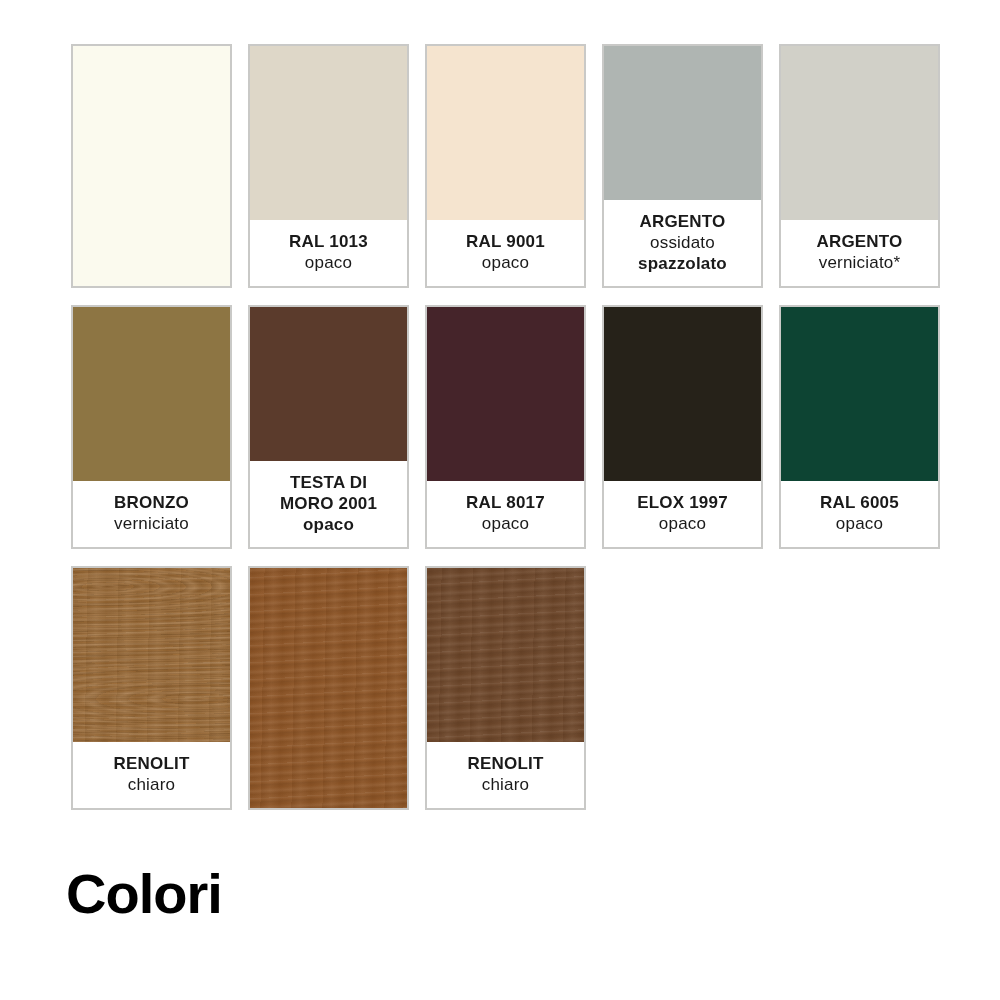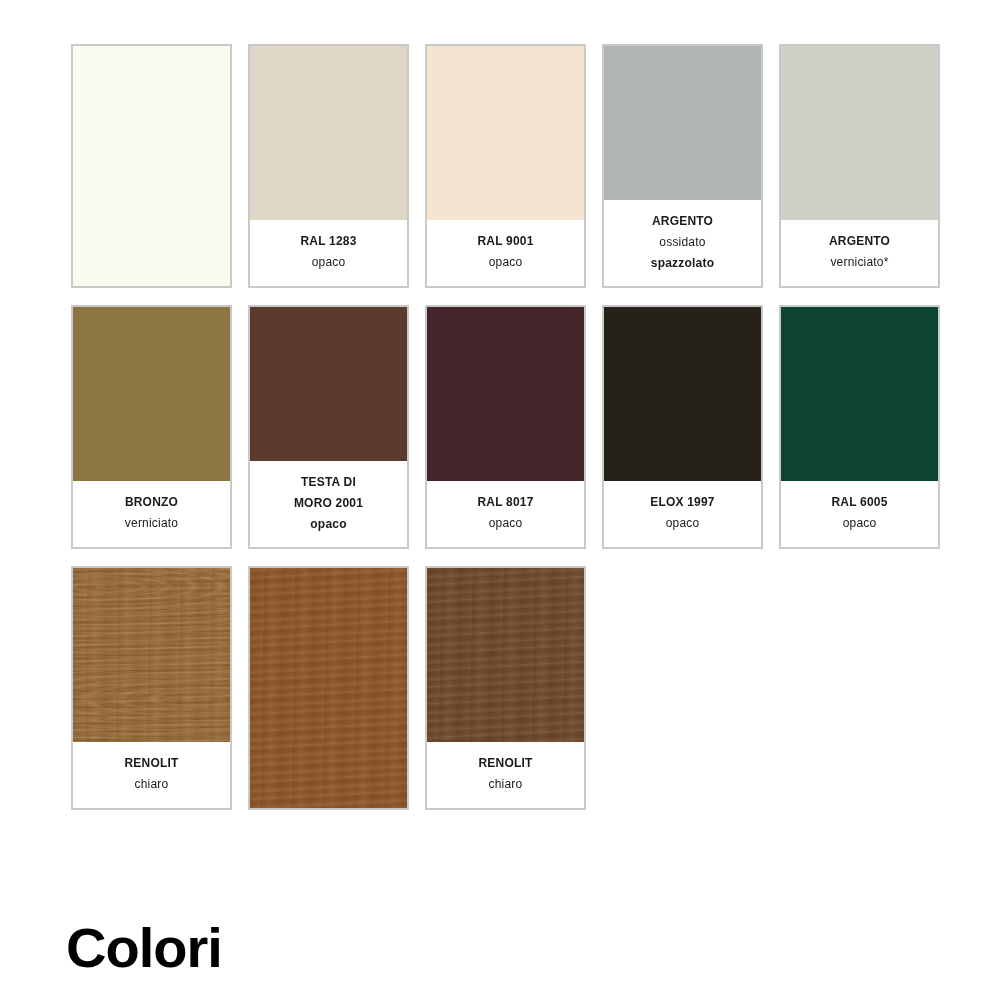--- a/index.html
+++ b/index.html
@@ -102,21 +102,21 @@
         rgba(255,255,255,0.00) 33px
       );
     opacity: 0.85;
   }
 
   .swatch-label {
     flex: 0 0 auto;
     background: #ffffff;
     text-align: center;
     color: #1a1a1a;
-    font-size: 12px;
+    font-size: 17px;
     line-height: 21px;
     letter-spacing: 0.2px;
     padding: 7px 4px 9px 4px;
     display: flex;
     flex-direction: column;
     justify-content: center;
     min-height: 60px;
   }
 
   .swatch-label .line-primary {
@@ -135,21 +135,21 @@
   }
 
   .swatch-label.lines-1 { min-height: 60px; }
   .swatch-label.lines-2 { min-height: 66px; }
   .swatch-label.lines-3 { min-height: 86px; }
 
   
   .page-heading {
     position: absolute;
     left: 66px;
-    top: 920px;
+    top: 866px;
     font-size: 56px;
     font-weight: bold;
     letter-spacing: -1px;
     color: #000000;
     line-height: 1;
   }
 </style>
 </head>
 <body>
 
@@ -159,21 +159,21 @@
 
     <div class="swatch-row">
 
       <div class="swatch-card">
         <div class="swatch-chip" style="background:#fbfaee"></div>
       </div>
 
       <div class="swatch-card">
         <div class="swatch-chip" style="background:#ded7c8"></div>
         <div class="swatch-label lines-2">
-          <span class="line-primary">RAL 1283</span>
+          <span class="line-primary">RAL 1013</span>
           <span class="line-secondary">opaco</span>
         </div>
       </div>
 
       <div class="swatch-card">
         <div class="swatch-chip" style="background:#f5e4cf"></div>
         <div class="swatch-label lines-2">
           <span class="line-primary">RAL 9001</span>
           <span class="line-secondary">opaco</span>
         </div>

